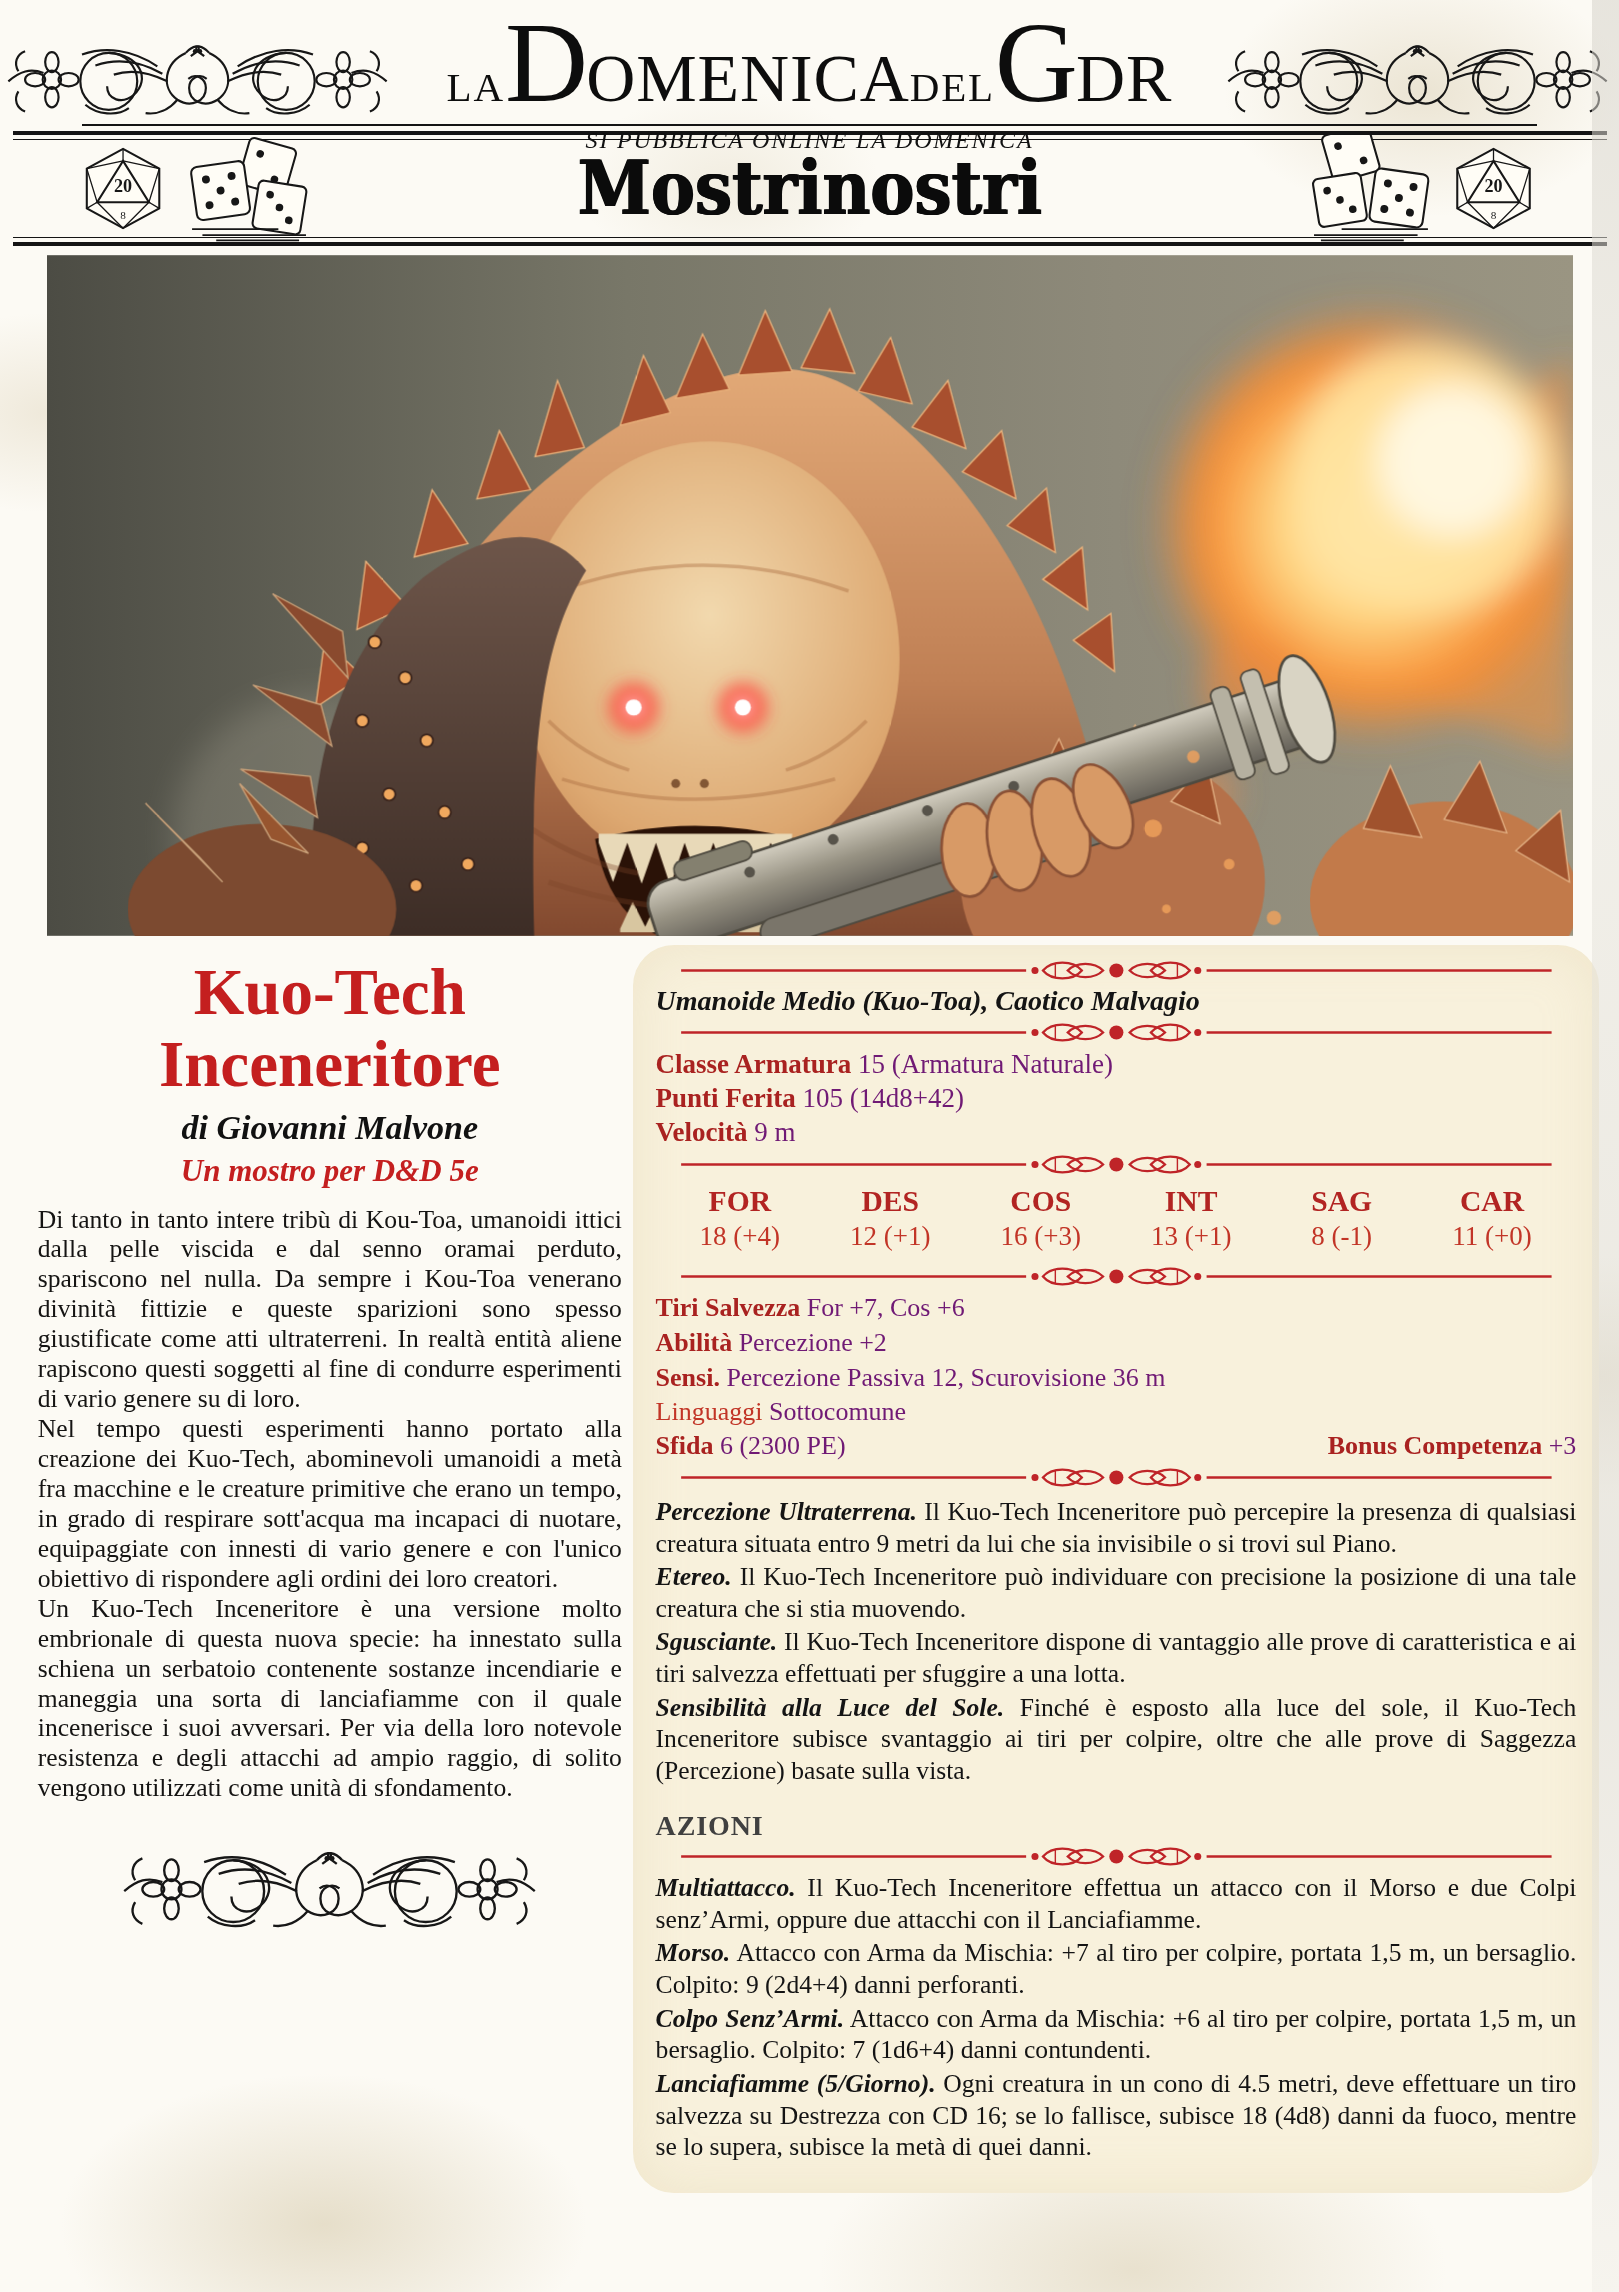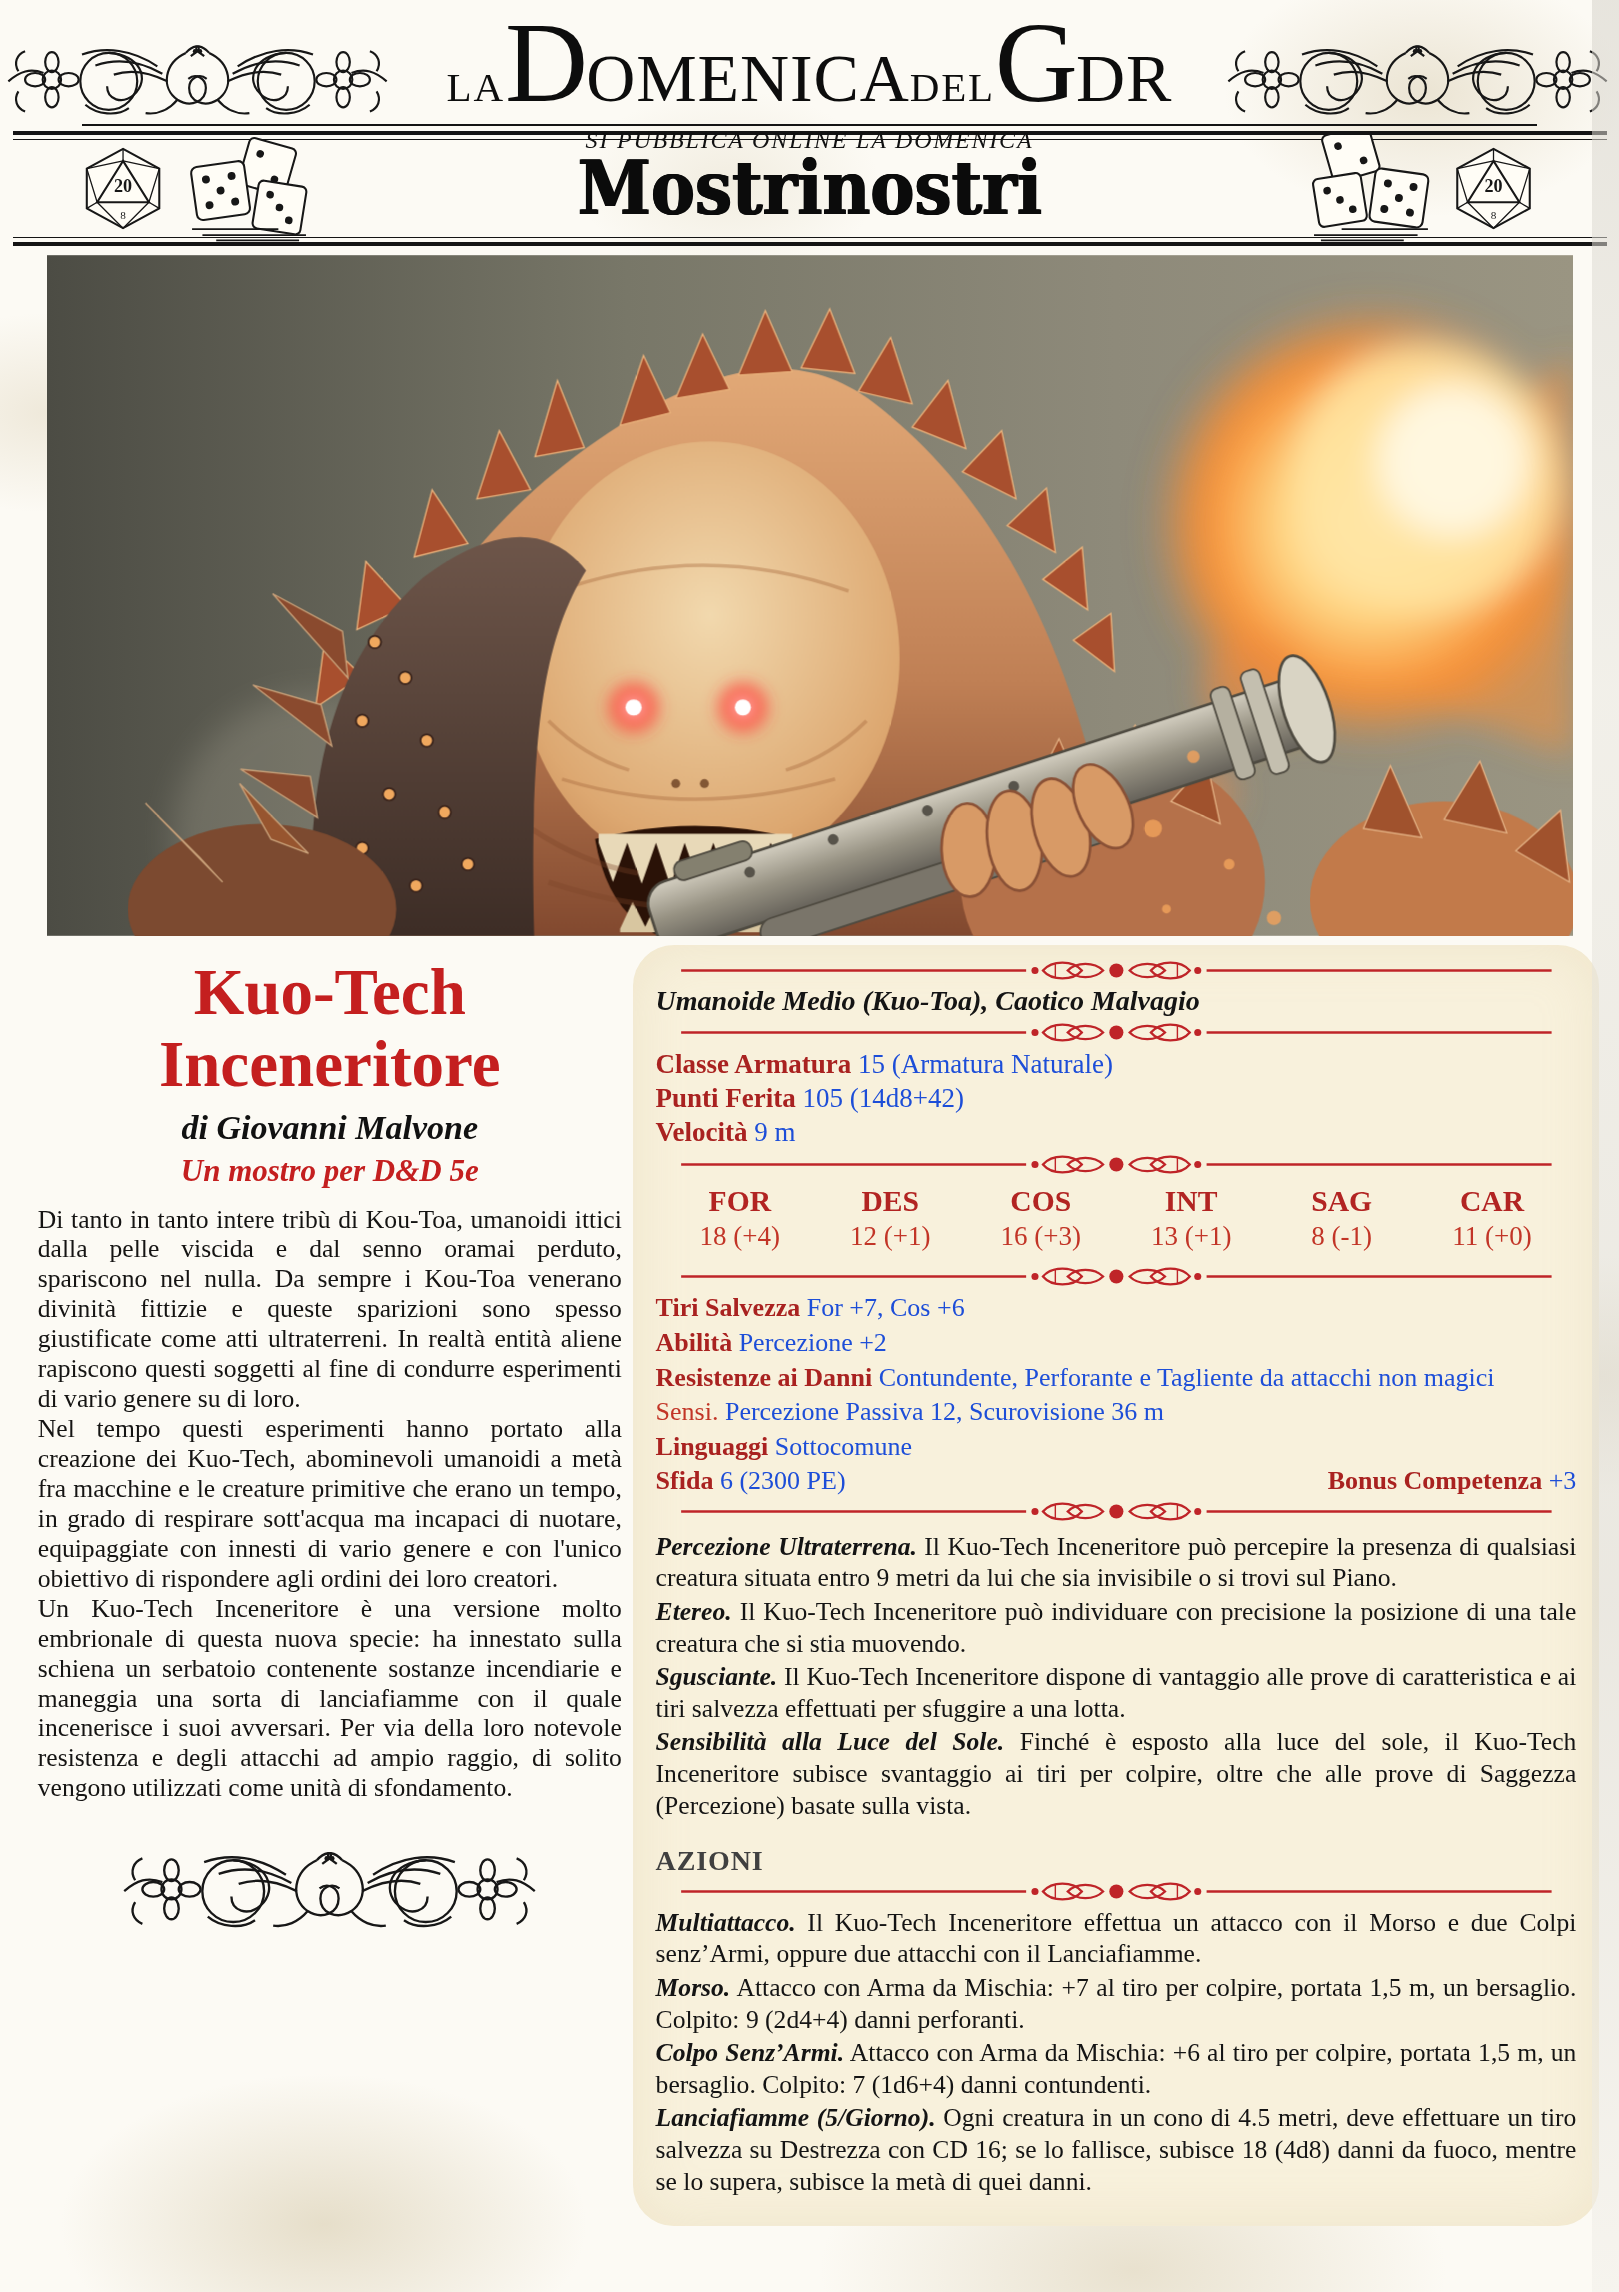--- a/index.html
+++ b/index.html
@@ -56,21 +56,21 @@
   .flourish{display:block;margin:30px auto 0 auto;width:421px;height:109px;}
 
   
   .statblock{flex:1;margin-left:5.4px;background:#f8f1dc;border-radius:41px;
     padding:10.7px 23px 27px 23px;min-height:1211px;
     box-shadow:inset 0 0 54px rgba(214,197,150,.25);}
   .divider{display:block;width:100%;height:23px;margin:3.6px 0;}
   .type-line{margin:1.8px 0 1.8px 0;font-weight:bold;font-style:italic;font-size:28px;color:#141414;}
   .def-line{margin:0.9px 0;font-size:27px;line-height:1.23;}
   .def-label{font-weight:bold;color:#a92220;}
-  .def-value{color:#1d4ed8;}
+  .def-value{color:#701a75;}
   .abilities{display:flex;margin:9px 9px 12.5px 9px;}
   .ability{flex:1;text-align:center;}
   .ab-name{font-weight:bold;font-size:29.6px;color:#b22422;}
   .ab-score{font-size:27px;color:#c23527;margin-top:3.6px;}
   .details .def-line{font-size:26px;line-height:1.3;}
   .details p:nth-of-type(4) .def-label{font-weight:normal;color:#c23527;}
   .challenge-row{display:flex;justify-content:space-between;font-size:26px;margin-top:0.9px;}
   .traits{margin-top:7.2px;}
   .trait{margin:1.8px 0;font-size:25.6px;line-height:1.24;text-align:justify;color:#141414;}
   .trait-name{font-weight:bold;font-style:italic;}
@@ -453,21 +453,20 @@
         </div>
 
       <svg class="divider" viewBox="0 0 1000 26">
           <use href="#orn-divider"></use>
         </svg>
 
       <div class="details">
 
       <p class="def-line"><span class="def-label">Tiri Salvezza</span> <span class="def-value">For +7, Cos +6</span></p>
           <p class="def-line"><span class="def-label">Abilità</span> <span class="def-value">Percezione +2</span></p>
-          <p class="def-line"><span class="def-label">Resistenze ai Danni</span> <span class="def-value">Contundente, Perforante e Tagliente da attacchi non magici</span></p>
           <p class="def-line"><span class="def-label">Sensi.</span> <span class="def-value">Percezione Passiva 12, Scurovisione 36 m</span></p>
           <p class="def-line"><span class="def-label">Linguaggi</span> <span class="def-value">Sottocomune</span></p>
         </div>
       <p class="def-line challenge-row">
         <span><span class="def-label">Sfida</span> <span class="def-value">6 (2300 PE)</span></span>
         <span><span class="def-label">Bonus Competenza</span> <span class="def-value">+3</span></span>
       </p>
 
       <svg class="divider" viewBox="0 0 1000 26">
           <use href="#orn-divider"></use>

